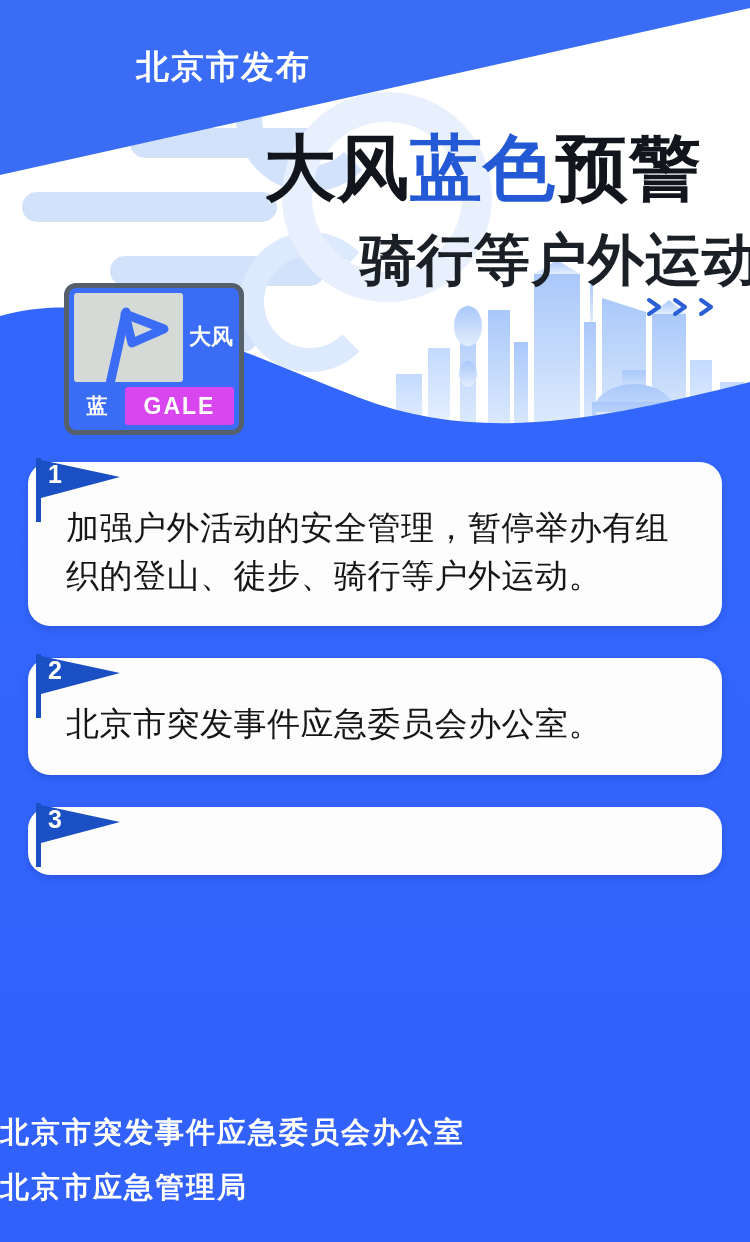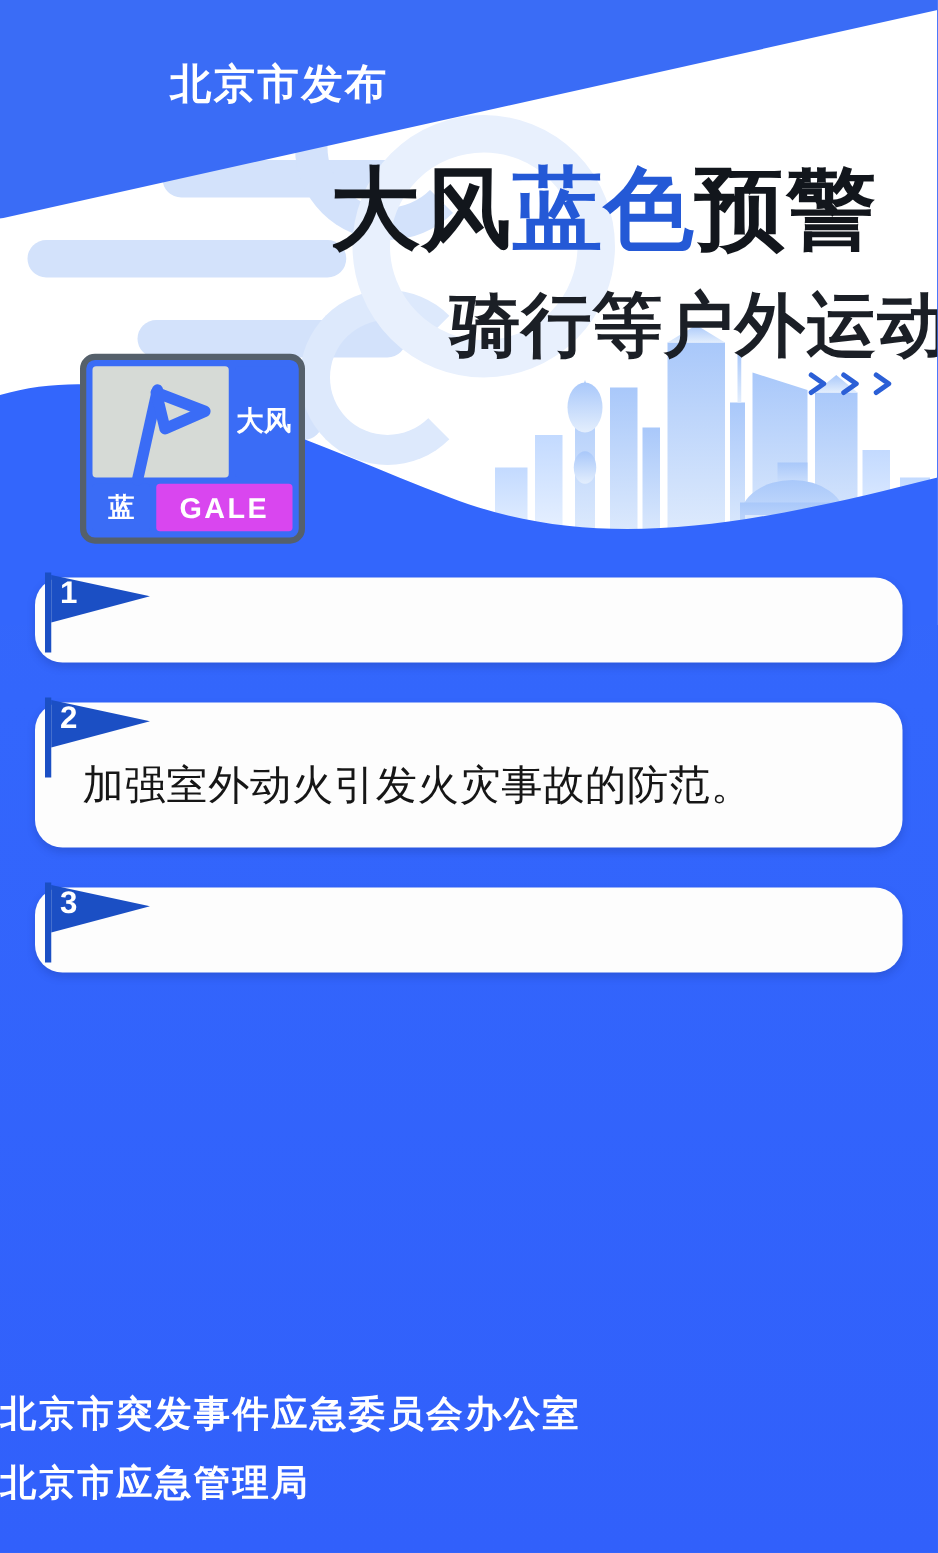--- a/index.html
+++ b/index.html
@@ -241,31 +241,32 @@
   <div class="cards">
 
     <div class="card">
       <div class="flag-badge">
         <svg width="96" height="70" viewBox="0 0 96 70">
           <rect x="2" y="4" width="5" height="64" fill="#1b4fc4"></rect>
           <path d="M7 6 L86 23 L7 44 Z" fill="#1b4fc4"></path>
         </svg>
         <span class="num">1</span>
       </div>
+      <div class="card-text">加强户外活动的安全管理，暂停举办有组织的登山、徒步、骑行等户外运动。</div>
     </div>
 
     <div class="card">
       <div class="flag-badge">
         <svg width="96" height="70" viewBox="0 0 96 70">
           <rect x="2" y="4" width="5" height="64" fill="#1b4fc4"></rect>
           <path d="M7 6 L86 23 L7 44 Z" fill="#1b4fc4"></path>
         </svg>
         <span class="num">2</span>
       </div>
-      <div class="card-text">加强室外动火引发火灾事故的防范。</div>
+      <div class="card-text">北京市突发事件应急委员会办公室。</div>
     </div>
 
     <div class="card">
       <div class="flag-badge">
         <svg width="96" height="70" viewBox="0 0 96 70">
           <rect x="2" y="4" width="5" height="64" fill="#1b4fc4"></rect>
           <path d="M7 6 L86 23 L7 44 Z" fill="#1b4fc4"></path>
         </svg>
         <span class="num">3</span>
       </div>

